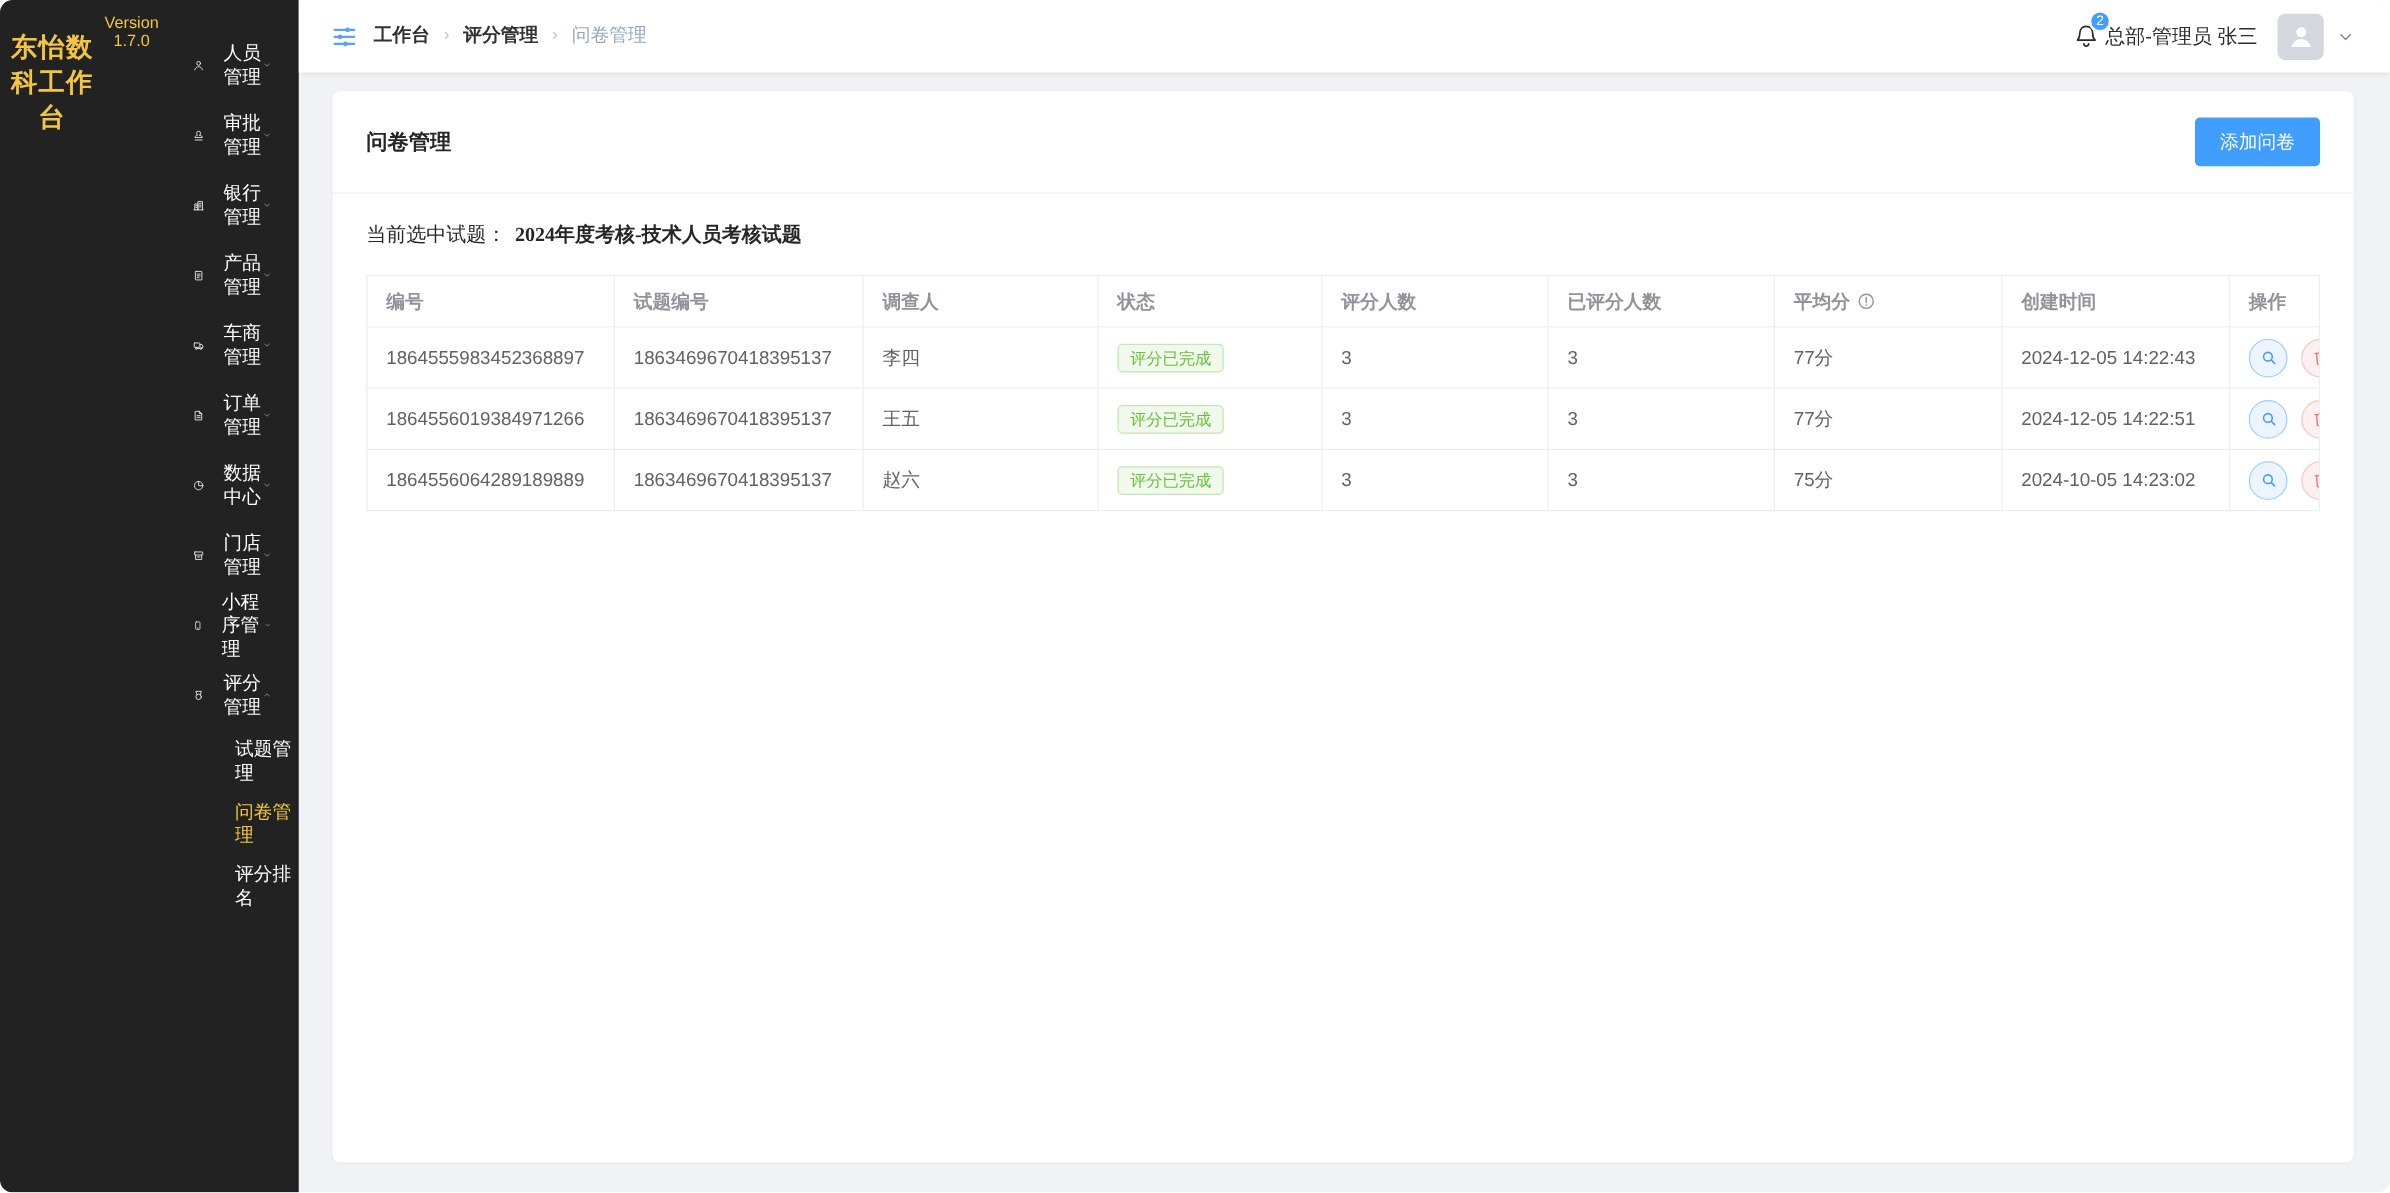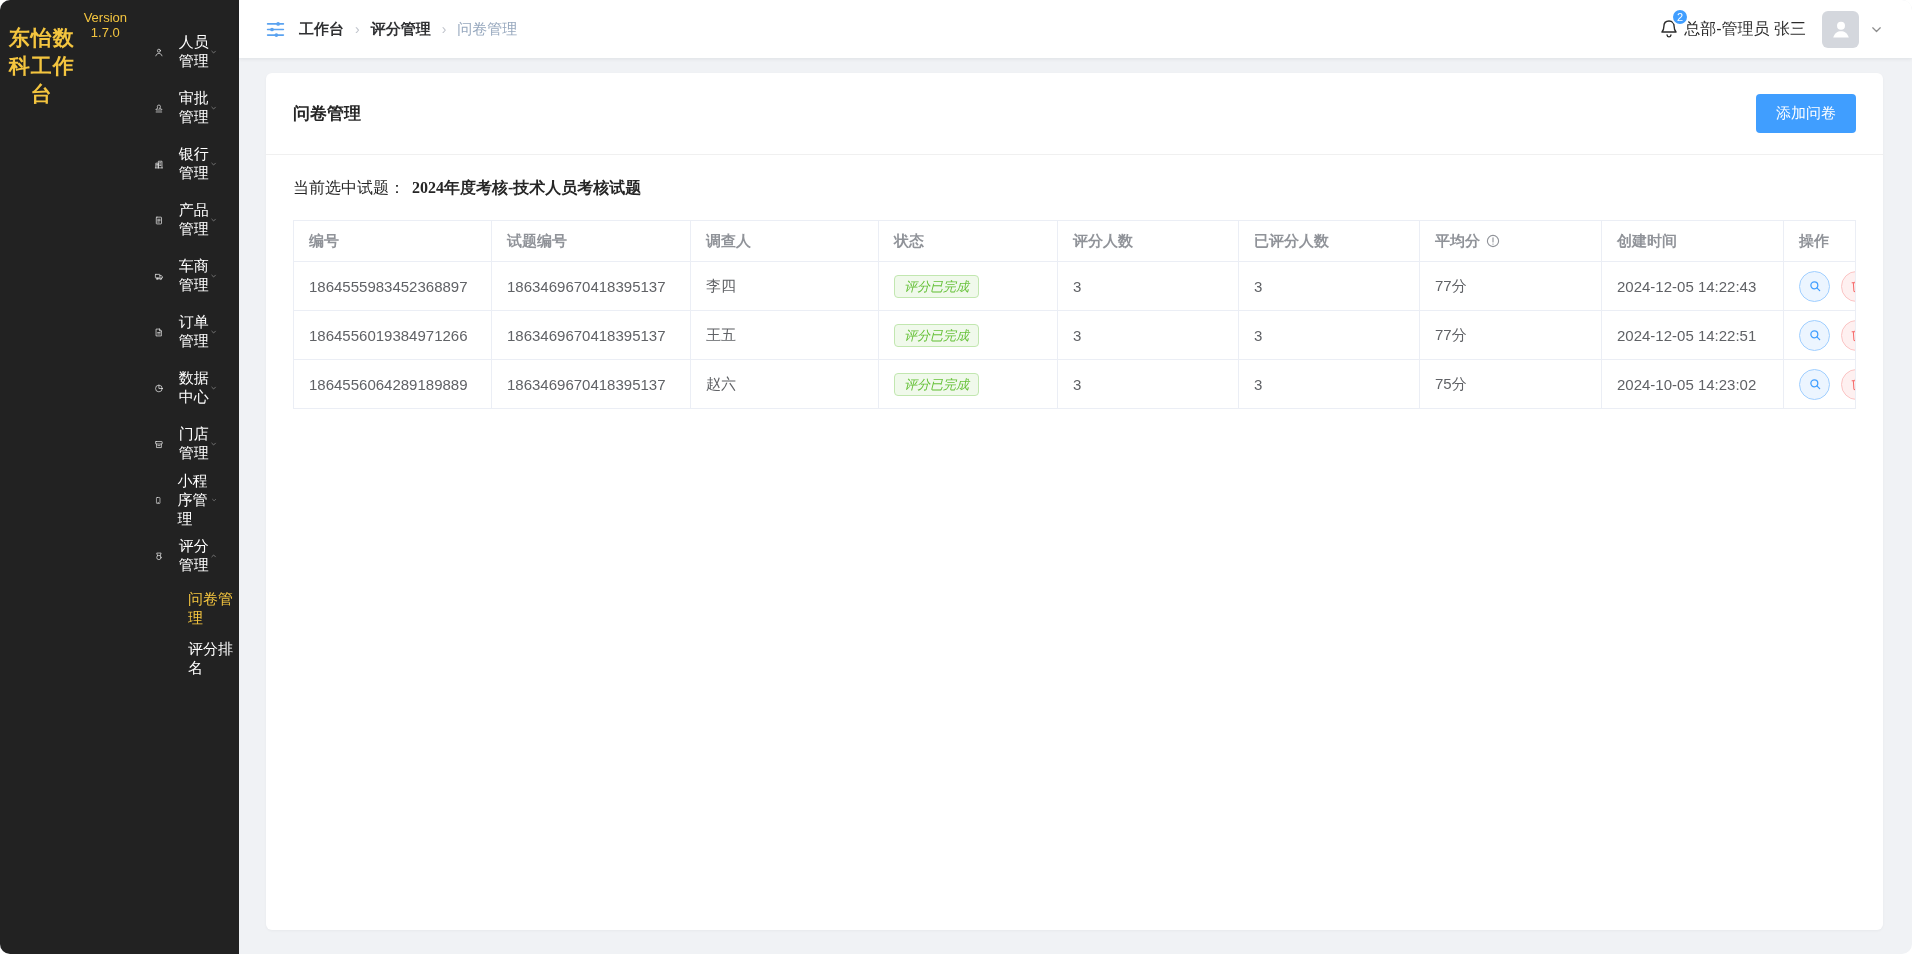--- a/index.html
+++ b/index.html
@@ -15,21 +15,21 @@
   .mi-icon { width:19px; height:19px; margin-right:15px; display:inline-flex; color:#f2f2f2; }
   .mi-icon svg { width:100%; height:100%; }
   .chev { margin-left:auto; width:14px; height:14px; color:#a6a6a6; display:inline-flex; }
   .chev svg { width:100%; height:100%; }
   .submenu-item { height:50px; display:flex; align-items:center; padding-left:61px; font-size:15px; color:#fff; cursor:pointer; }
   .submenu-item.active { color:var(--gold); }
 
   
   .main-col { flex:1; display:flex; flex-direction:column; min-width:0; }
   .topbar { height:58px; background:#fff; display:flex; align-items:center; padding:0 28px 0 26px; box-shadow:0 1px 4px rgba(0,21,41,.08); position:relative; z-index:2; }
-  .breadcrumb { display:flex; align-items:center; gap:11px; font-size:15px; }
+  .breadcrumb { display:flex; gap:11px; font-size:15px; }
   .slider-icon { width:21px; height:21px; color:#5aa2f0; display:inline-flex; margin-right:2px; }
   .slider-icon svg { width:100%; height:100%; }
   .crumb-strong { color:#303133; font-weight:bold; cursor:pointer; }
   .crumb-muted { color:#97a8be; }
   .crumb-sep { color:#c0c4cc; font-size:14px; }
   .topbar-right { margin-left:auto; display:flex; align-items:center; }
   .bell-wrap { position:relative; width:22px; height:24px; color:#2b2b2b; cursor:pointer; }
   .bell-wrap svg { width:22px; height:24px; }
   .badge { position:absolute; top:-9px; right:-9px; background:var(--accent); color:#fff; font-size:11px; min-width:18px; height:18px; padding:0 4px; border-radius:9px; display:flex; align-items:center; justify-content:center; border:2px solid #fff; }
   .user-name { font-size:16px; color:#2b2b2b; margin-left:4px; }
@@ -45,21 +45,21 @@
   .btn-primary { background:var(--accent); color:#fff; border:none; border-radius:4px; padding:10px 20px; font-size:15px; cursor:pointer; }
   .card-body { padding:21px 27px; }
   .selected-line { font-size:16px; color:#262626; margin:2px 0 21px; }
   .selected-value { font-weight:bold; margin-left:7px;font-family:Liberation Serif, serif; }
 
   
   table { border-collapse:collapse; width:100%; table-layout:fixed; }
   th, td { border:1px solid #ebeef5; font-size:15px; text-align:left; padding:0 15px; overflow:hidden; white-space:nowrap; }
   th { height:41px; color:#909399; font-weight:bold; }
   td { height:49px; color:#606266; }
-  .tag-success { display:inline-block; background:#f0f9eb; border:1px solid #c2e7b0; color:var(--success); font-size:13px; padding:4px 9px; border-radius:4px; line-height:1;font-style:italic; }
+  .tag-success { display:inline-block; background:#f0f9eb; border:1px solid #c2e7b0; color:var(--success); font-size:13px; padding:4px 9px; border-radius:4px; line-height:1; }
   .info-icon { display:inline-flex; width:16px; height:16px; margin-left:5px; vertical-align:-3px; color:#909399; cursor:pointer; }
   .info-icon svg { width:100%; height:100%; }
   .action-btn { width:31px; height:31px; border-radius:50%; display:inline-flex; align-items:center; justify-content:center; border:1px solid; cursor:pointer; background:none; }
   .action-btn svg { width:16px; height:16px; }
   .view-btn { background:#ecf5ff; border-color:#a0cfff; color:var(--accent); margin-right:11px; }
   .del-btn { background:#fef0f0; border-color:#fbc4c4; color:var(--danger); }
 </style>
 </head>
 <body>
 
@@ -209,20 +209,21 @@
               <path d="M8.8 10.2 6.6 3.6h10.8l-2.2 6.6"></path>
             </svg>
           </span>
           <span>评分管理</span>
           <span class="chev">
             <svg viewBox="0 0 24 24" fill="none" stroke="currentColor" stroke-width="2" stroke-linecap="round" stroke-linejoin="round">
               <path d="M6 14.7l6-6 6 6"></path>
             </svg>
           </span>
         </div>
+        <div class="submenu-item">试题管理</div>
         <div class="submenu-item active">问卷管理</div>
         <div class="submenu-item">评分排名</div>
       </nav>
   </aside>
 
   <div class="main-col">
 
     <header class="topbar">
       <div class="breadcrumb">
         <span class="slider-icon">

